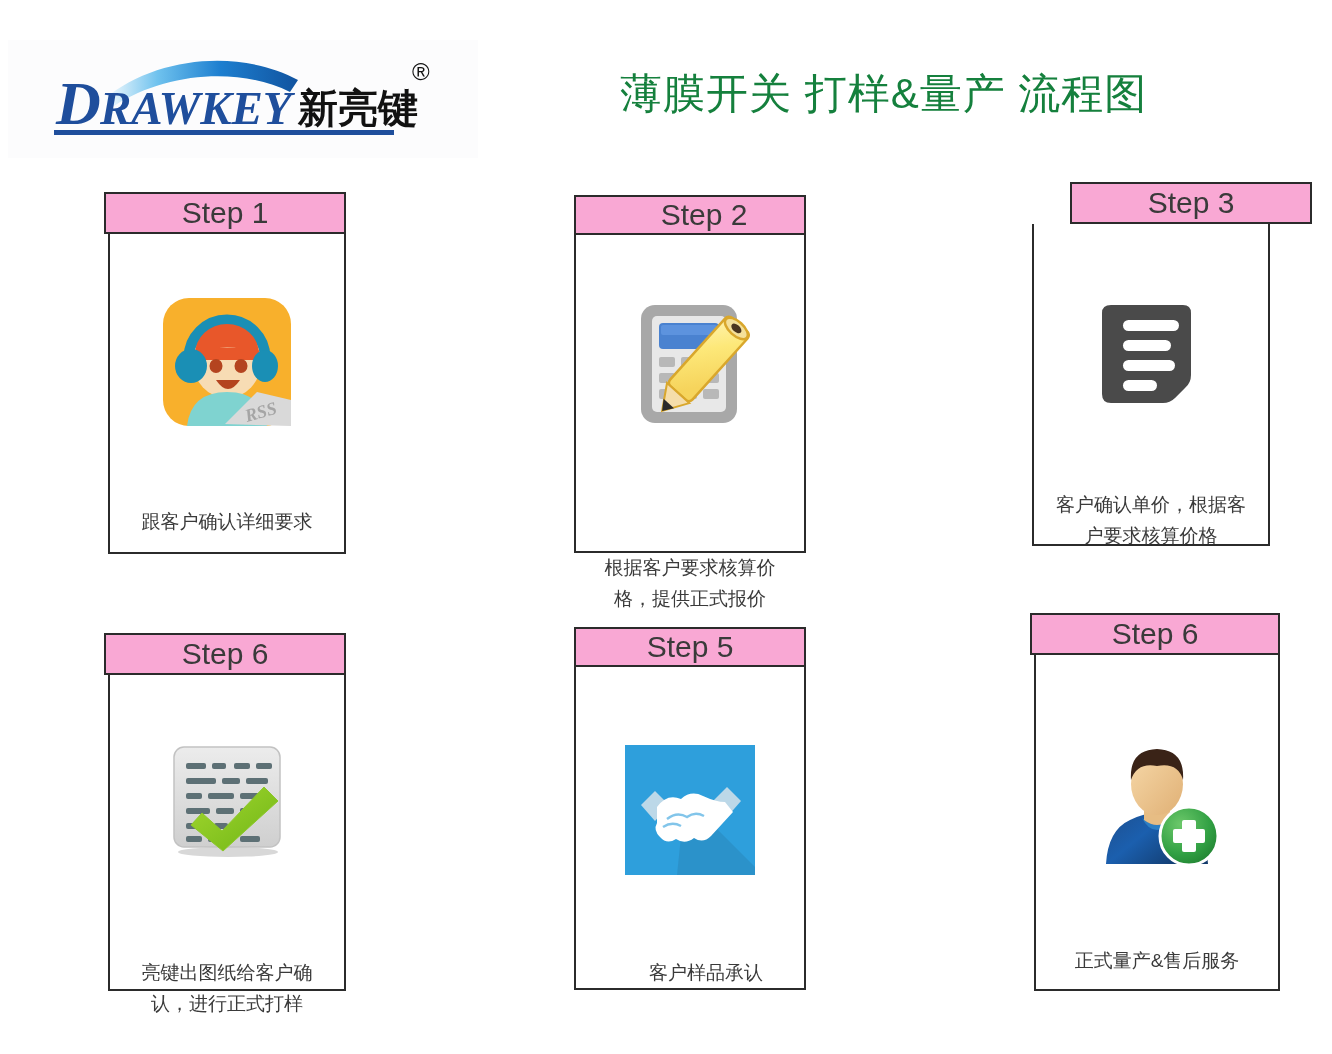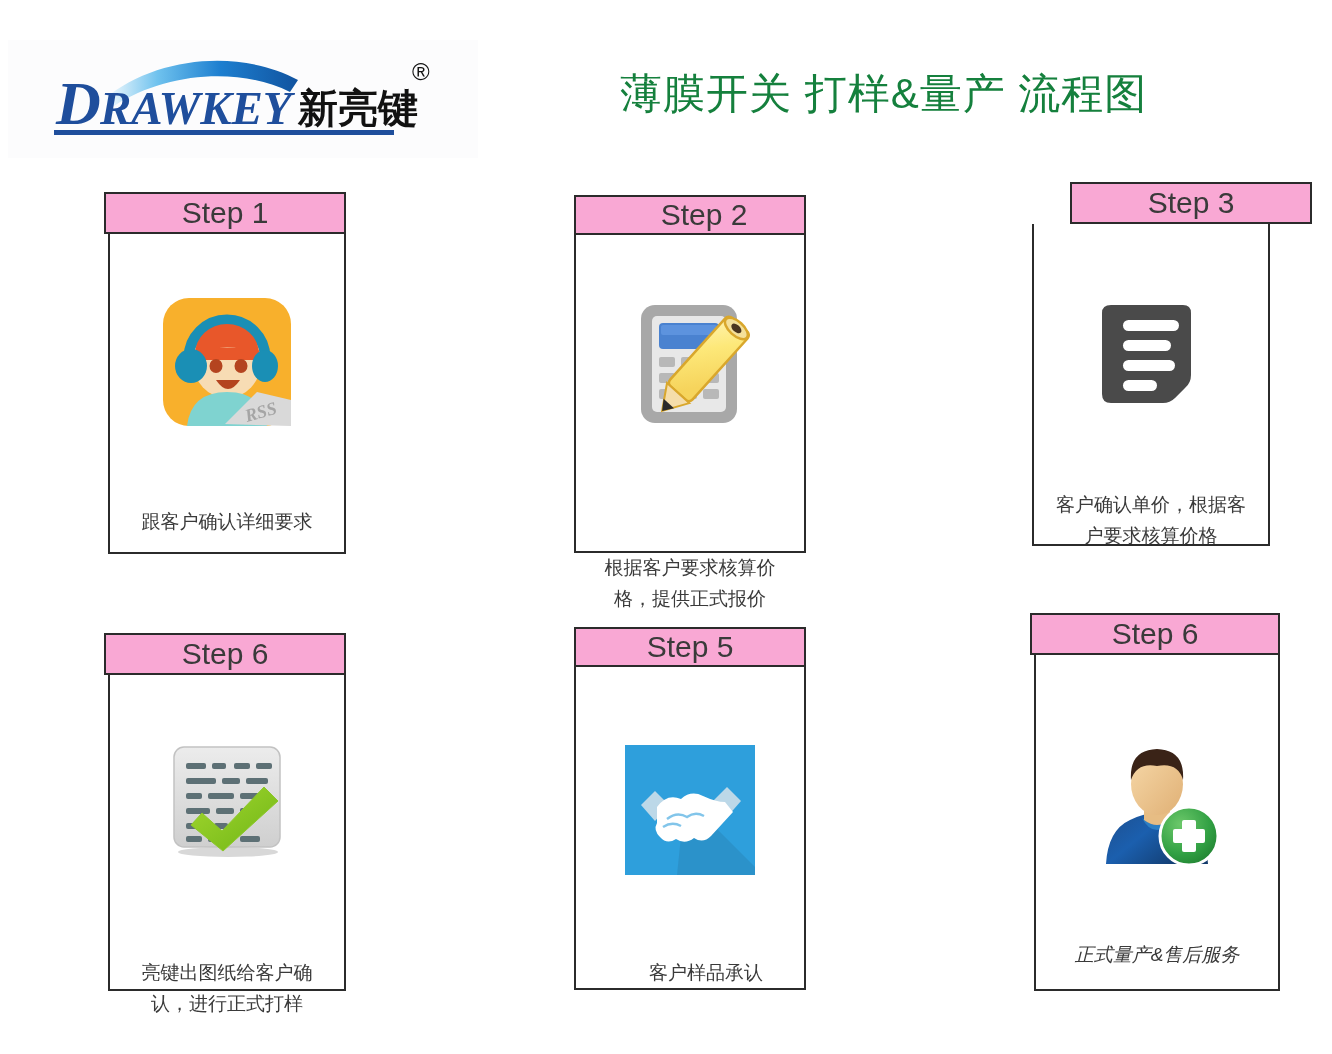--- a/index.html
+++ b/index.html
@@ -128,21 +128,21 @@
   #card-5 { left: 574px; top: 627px; width: 244px; height: 363px; }
   #card-5 .step-head { width: 232px; height: 40px; }
   #card-5 .step-body { left: 0px; top: 40px; width: 232px; height: 323px; }
   #card-5 .step-icon { top: 78px; }
   #card-5 .step-caption { top: 290px; margin-left: 16px; }
 
   #card-6 { left: 1030px; top: 613px; width: 250px; height: 378px; }
   #card-6 .step-head { width: 250px; height: 42px; }
   #card-6 .step-body { left: 4px; top: 42px; width: 246px; height: 336px; }
   #card-6 .step-icon { top: 85px; }
-  #card-6 .step-caption { top: 284px; font-style: italic; }
+  #card-6 .step-caption { top: 290px; }
 </style>
 </head>
 <body>
 
 <div id="header-bar">
 
   <div id="logo-block">
     <svg id="logo-svg-wrap" viewBox="0 0 470 118" xmlns="http://www.w3.org/2000/svg">
       <defs>
         <linearGradient id="swoosh" x1="0" y1="0" x2="1" y2="0">

